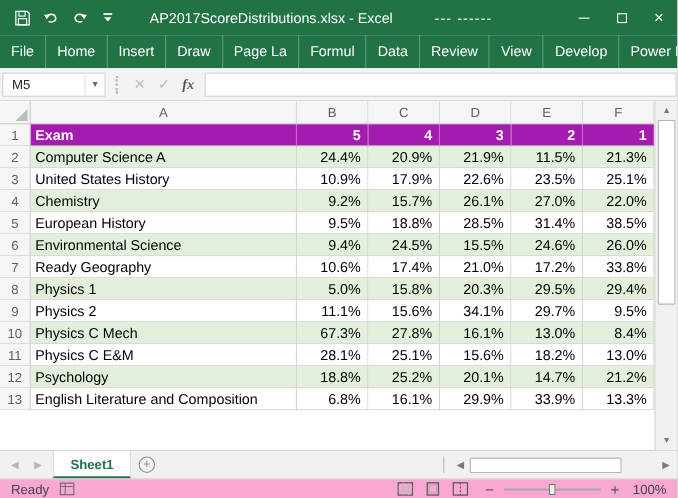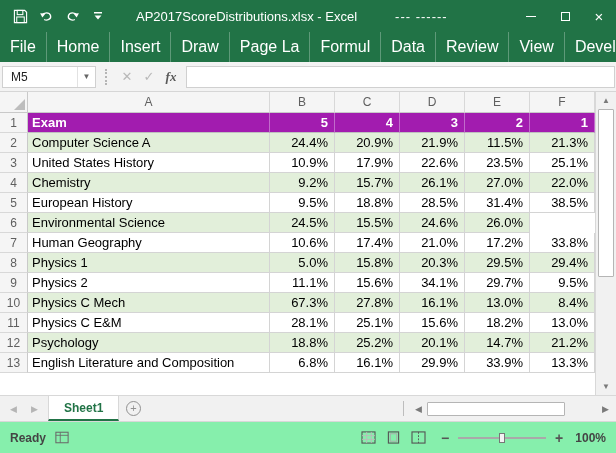--- a/index.html
+++ b/index.html
@@ -12,21 +12,21 @@
   .qbtn { width:24px; height:24px; display:flex; align-items:center; justify-content:center; cursor:default; }
   .win-title { font-size:13px; margin-left:26px; white-space:nowrap; }
   .redacted { font-size:13px; margin-left:38px; letter-spacing:1px; white-space:nowrap; }
   .win-controls { margin-left:auto; display:flex; height:100%; }
   .wbtn { width:34px; height:100%; display:flex; align-items:center; justify-content:center; color:#fff; }
   .min-bar { width:10px; height:1px; background:#fff; }
   .max-box { width:9px; height:9px; border:1px solid #fff; }
   .close-x { font-size:15px; line-height:1; }
 
   
-  .ribbonbar { height:30px; background:#217346; color:#fff; display:flex; align-items:stretch; flex:none; font-size:16px; }
+  .ribbonbar { height:30px; background:#217346; color:#fff; display:flex; align-items:stretch; flex:none; font-size:13px; }
   .rtabs { display:flex; }
   .rtab { padding:0 10px; line-height:30px; border-right:1px solid rgba(255,255,255,0.28); white-space:nowrap; }
   .ribbon-spacer { flex:1; }
 
   
   .formulabar { height:30px; background:#F3F3F3; border-bottom:1px solid #d6d6d6; display:flex; align-items:center; flex:none; padding-left:2px; }
   .namebox { width:94px; height:22px; background:#fff; border:1px solid #d0d0d0; display:flex; align-items:center; font-size:12px; color:#222; }
   .namebox-val { flex:1; padding-left:8px; }
   .namebox-dd { width:18px; height:100%; border-left:1px solid #e2e2e2; display:flex; align-items:center; justify-content:center; font-size:8px; color:#666; }
   .fdots { width:4px; height:16px; border-left:2px dotted #b5b5b5; margin:0 7px 0 9px; }
@@ -66,21 +66,21 @@
   .addsheet { display:flex; align-items:center; justify-content:center; width:28px; }
   .addsheet-circle { width:15px; height:15px; border-radius:50%; border:1px solid #919191; color:#919191; font-size:11px; line-height:13px; text-align:center; }
   .tab-spacer { flex:1; }
   .hsplit { width:5px; margin:5px 2px; border-left:1px solid #bdbdbd; }
   .hscroll { display:flex; align-items:center; margin-right:2px; }
   .harrow { width:17px; height:100%; display:flex; align-items:center; justify-content:center; font-size:9px; color:#7a7a7a; }
   .htrack { width:170px; height:16px; display:flex; align-items:center; }
   .hthumb { width:138px; height:14px; background:#fff; border:1px solid #b5b5b5; border-radius:1px; }
 
   
-  .statusbar { height:32px; background:#86efac; border-top:1px solid #d8d8d8; display:flex; align-items:center; flex:none; font-size:12px; color:#444;font-weight:bold; }
+  .statusbar { height:18px; background:#f9a8d4; border-top:1px solid #d8d8d8; display:flex; align-items:center; flex:none; font-size:12px; color:#444; }
   .status-mode { margin-left:10px; }
   .macro-btn { margin-left:9px; display:flex; align-items:center; }
   .status-spacer { flex:1; }
   .viewbtns { display:flex; align-items:center; gap:3px; margin-right:10px; }
   .vbtn { width:22px; height:20px; display:flex; align-items:center; justify-content:center; }
   .zoomctl { display:flex; align-items:center; gap:7px; margin-right:10px; }
   .zbtn { color:#555; font-size:14px; width:12px; text-align:center; }
   .ztrack { width:88px; height:2px; background:#a9a9a9; position:relative; }
   .ztick { position:absolute; left:50%; top:-3px; width:1px; height:8px; background:#a9a9a9; }
   .zthumb { position:absolute; left:50%; top:-4px; margin-left:-3px; width:6px; height:10px; background:#f3f3f3; border:1px solid #777; }
@@ -223,28 +223,29 @@
             <div class="cell exam">European History</div>
             <div class="cell val">9.5%</div>
             <div class="cell val">18.8%</div>
             <div class="cell val">28.5%</div>
             <div class="cell val">31.4%</div>
             <div class="cell val">38.5%</div>
           </div>
           <div class="grid-row banded">
             <div class="rownum">6</div>
             <div class="cell exam">Environmental Science</div>
+            <div class="cell val">9.4%</div>
             <div class="cell val">24.5%</div>
             <div class="cell val">15.5%</div>
             <div class="cell val">24.6%</div>
             <div class="cell val">26.0%</div>
           </div>
           <div class="grid-row">
             <div class="rownum">7</div>
-            <div class="cell exam">Human Geography</div>
+            <div class="cell exam">Ready Geography</div>
             <div class="cell val">10.6%</div>
             <div class="cell val">17.4%</div>
             <div class="cell val">21.0%</div>
             <div class="cell val">17.2%</div>
             <div class="cell val">33.8%</div>
           </div>
           <div class="grid-row banded">
             <div class="rownum">8</div>
             <div class="cell exam">Physics 1</div>
             <div class="cell val">5.0%</div>

